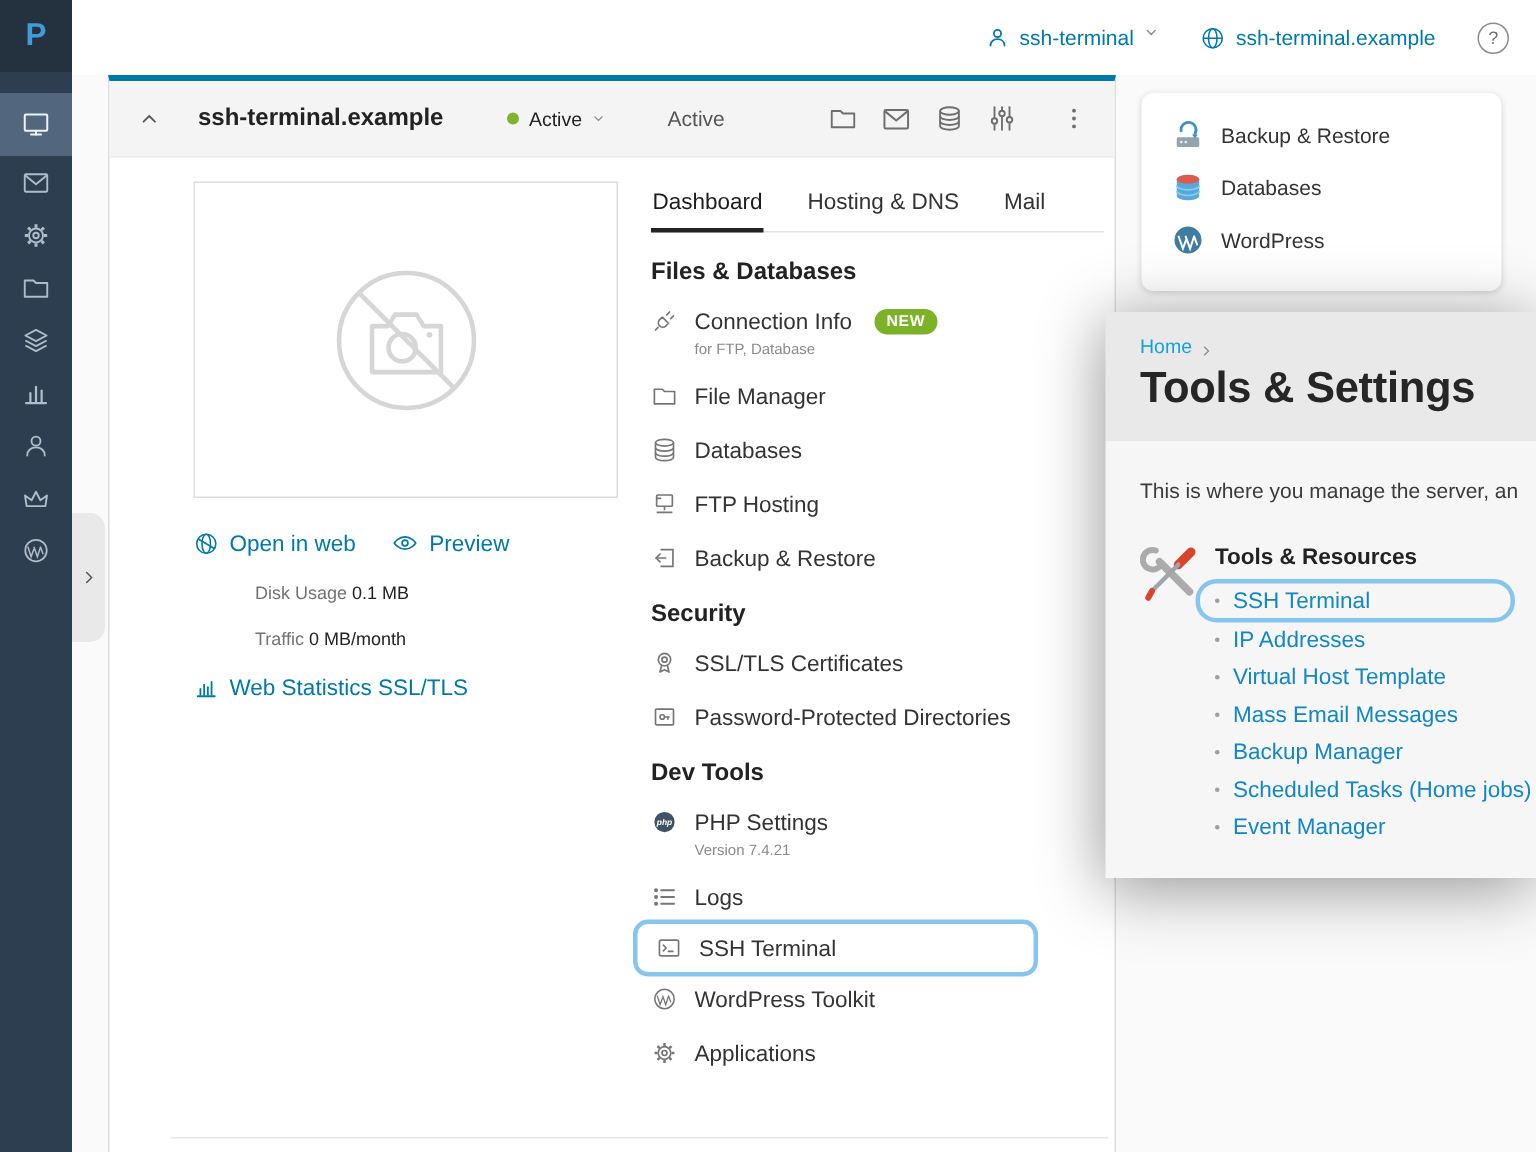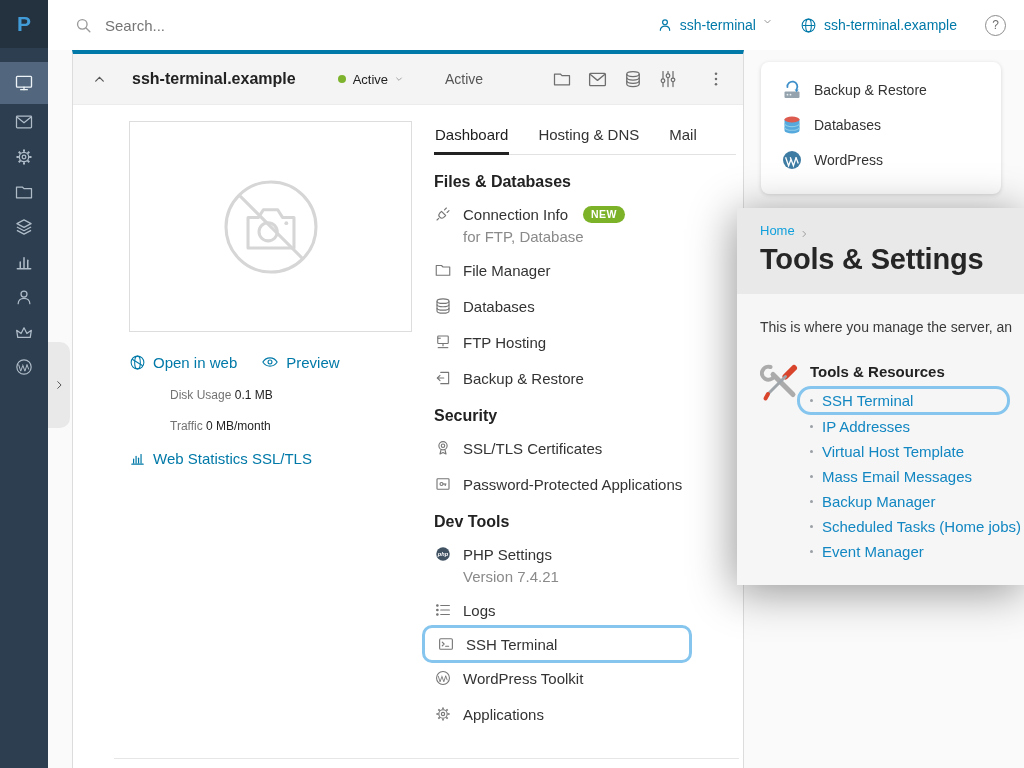--- a/index.html
+++ b/index.html
@@ -52,21 +52,21 @@
   .metric b{font-weight:400;color:var(--txt);}
   .stats-link{margin-top:17px;}
 
   .right-col{width:302px;}
   .tabs{display:flex;gap:28px;border-bottom:1px solid #e2e2e2;}
   .tab{font-size:15px;color:#333;padding:5px 1px 9px;cursor:pointer;}
   .tab.active{color:#1c1c1c;border-bottom:3px solid #222;margin-bottom:-1px;}
   .section-h{font-size:16px;font-weight:700;color:var(--txt);margin:18px 0 12px;}
   .item{display:flex;align-items:center;gap:11px;margin-bottom:14px;min-height:22px;font-size:15px;color:var(--txt2);cursor:pointer;}
   .item .ic{color:var(--icon);flex:0 0 auto;}
-  .item-sub{margin:-11px 0 14px 29px;font-size:15px;color:#8a8a8a;}
+  .item-sub{margin:-11px 0 14px 29px;font-size:10px;color:#8a8a8a;}
   .badge-new{background:#7cb228;color:#fff;font-size:10.5px;font-weight:bold;letter-spacing:.4px;border-radius:9px;padding:2.5px 8px;margin-left:4px;}
   .hl-item{border:3px solid var(--hl);border-radius:10px;padding:7px 12px;margin:-10px 0 4px -12px;width:270px;}
   .hl-item .item-inner{display:flex;align-items:center;gap:11px;font-size:15px;color:var(--txt2);}
   .bottom-rule{position:absolute;left:41px;right:4px;bottom:9px;border-top:1px solid #e6e6e6;}
 
   
   .rp-card{position:absolute;left:761px;top:62px;width:240px;height:132px;background:#fff;border-radius:8px;box-shadow:0 1px 4px rgba(0,0,0,.15);padding:18px 0 0 21px;z-index:1;}
   .rp-item{display:flex;align-items:center;gap:12px;margin-bottom:15px;font-size:14px;color:var(--txt2);cursor:pointer;}
 
   
@@ -182,29 +182,20 @@
 
 <div class="flap">
   <span>
       <svg width="10" height="10" viewBox="0 0 24 24" fill="none" stroke="currentColor" stroke-width="2.4" stroke-linecap="round">
         <polyline points="9,4 17,12 9,20"></polyline>
       </svg>
     </span>
 </div>
 
 <header class="topbar">
-  <div class="search-wrap">
-    <span>
-        <svg width="19" height="19" viewBox="0 0 24 24" fill="none" stroke="currentColor" stroke-width="1.7" stroke-linecap="round">
-          <circle cx="10.5" cy="10.5" r="6"></circle>
-          <line x1="15.2" y1="15.2" x2="20" y2="20"></line>
-        </svg>
-      </span>
-    <input class="search-input" placeholder="Search..." style="">
-  </div>
   <div class="top-right">
     <div class="top-link">
       <span>
           <svg width="16" height="16" viewBox="0 0 24 24" fill="none" stroke="currentColor" stroke-width="1.8" stroke-linecap="round">
             <circle cx="12" cy="8" r="3.6"></circle>
             <path d="M5 20c0-4 3-6.3 7-6.3s7 2.3 7 6.3"></path>
           </svg>
         </span>
       <span>ssh-terminal</span>
       <span class="chev">
@@ -458,21 +449,21 @@
 
       <div class="item">
         <span class="ic">
             <svg width="18" height="18" viewBox="0 0 24 24" fill="none" stroke="currentColor" stroke-width="1.5" stroke-linejoin="round">
               <rect x="4" y="5" width="16" height="14" rx="1"></rect>
               <circle cx="10" cy="12" r="2"></circle>
               <line x1="12" y1="12" x2="16.5" y2="12"></line>
               <line x1="15" y1="12" x2="15" y2="14.5"></line>
             </svg>
           </span>
-        <span>Password-Protected Applications</span>
+        <span>Password-Protected Directories</span>
       </div>
 
       <div class="section-h">Dev Tools</div>
 
       <div class="item">
         <span class="ic">
             <svg width="18" height="18" viewBox="0 0 24 24">
               <circle cx="12" cy="12" r="9" fill="#415263"></circle>
               <text x="12" y="14.8" text-anchor="middle" font-size="7.5" font-style="italic" font-weight="bold" fill="#fff" font-family="Liberation Sans, sans-serif">php</text>
             </svg>

